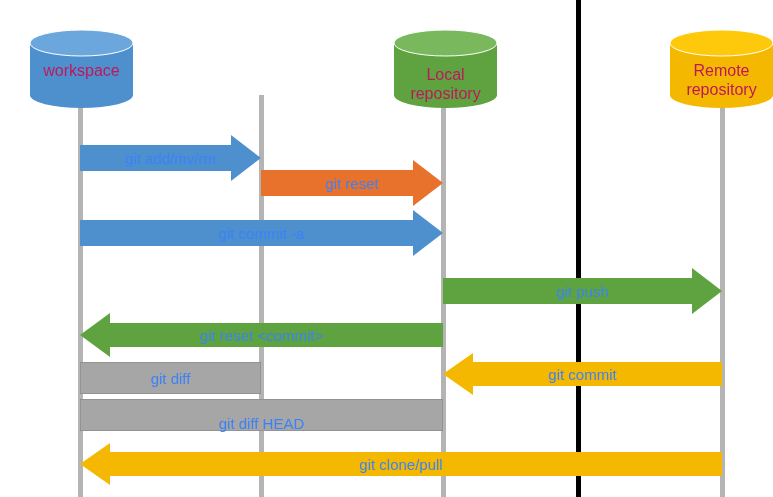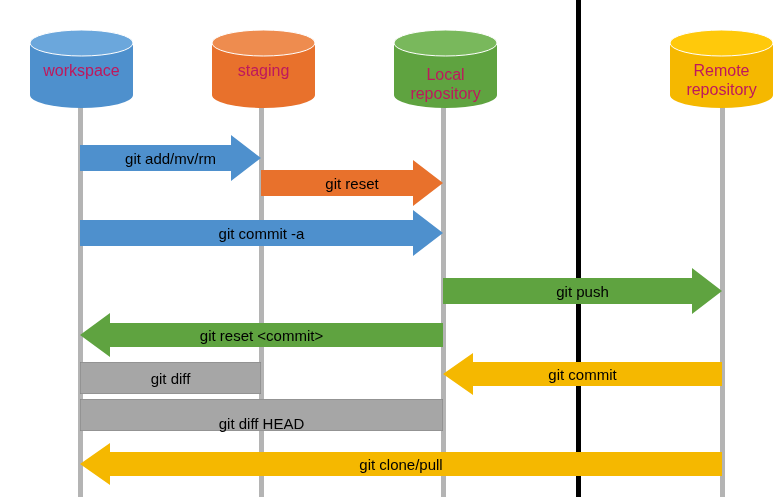--- a/index.html
+++ b/index.html
@@ -52,21 +52,21 @@
   .arrow{
     position:absolute;
   }
   .arrow svg{display:block;}
   .arrow-label{
     position:absolute;
     top:0;
     height:100%;
     display:flex;
     align-items:center;
-    color:#000000;
+    color:#3b82f6;
     font-size:15px;
     white-space:nowrap;
     pointer-events:none;
   }
   .lbl-center{left:0;right:0;justify-content:center;}
 </style>
 </head>
 <body>
 
 <div id="diagram">
@@ -129,27 +129,20 @@
       </svg>
       <div class="arrow-label lbl-center">git clone/pull</div>
     </div>
     <div class="cyl" style="left: 30px; top: 30px; width: 103px; height: 78px;">
       <svg width="103" height="78" viewBox="0 0 103 78">
         <path d="M0,13 L0,65 A51.5,13 0 0 0 103,65 L103,13 Z" fill="#4E90CD"></path>
         <ellipse cx="51.5" cy="13" rx="51.5" ry="13" fill="#6BA7DC" stroke="#ffffff" stroke-width="1"></ellipse>
       </svg>
       <div class="cyl-label" style="top: 30.5px;">workspace</div>
     </div>
-    <div class="cyl" style="left: 212px; top: 30px; width: 103px; height: 78px;">
-      <svg width="103" height="78" viewBox="0 0 103 78">
-        <path d="M0,13 L0,65 A51.5,13 0 0 0 103,65 L103,13 Z" fill="#E8712C"></path>
-        <ellipse cx="51.5" cy="13" rx="51.5" ry="13" fill="#EE8C4F" stroke="#ffffff" stroke-width="1"></ellipse>
-      </svg>
-      <div class="cyl-label" style="top: 30.5px;">staging</div>
-    </div>
     <div class="cyl" style="left: 394px; top: 30px; width: 103px; height: 78px;">
       <svg width="103" height="78" viewBox="0 0 103 78">
         <path d="M0,13 L0,65 A51.5,13 0 0 0 103,65 L103,13 Z" fill="#5FA340"></path>
         <ellipse cx="51.5" cy="13" rx="51.5" ry="13" fill="#79B85C" stroke="#ffffff" stroke-width="1"></ellipse>
       </svg>
       <div class="cyl-label" style="top: 35px;">Local
 repository</div>
     </div>
     <div class="cyl" style="left: 670px; top: 30px; width: 103px; height: 78px;">
       <svg width="103" height="78" viewBox="0 0 103 78">

